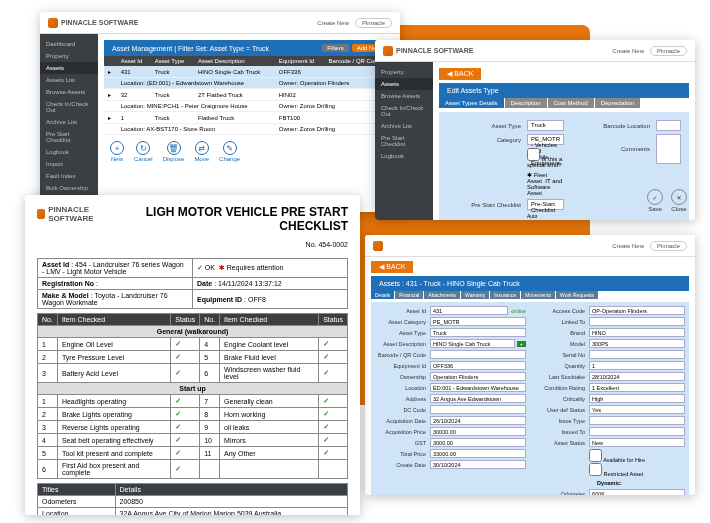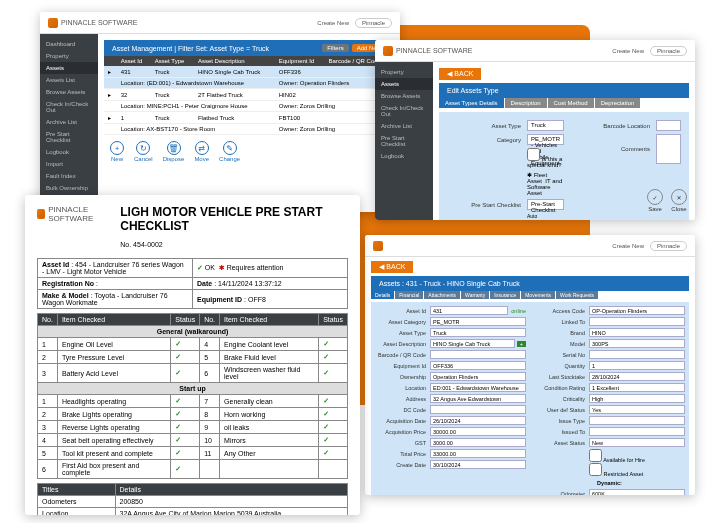--- a/index.html
+++ b/index.html
@@ -4,21 +4,21 @@
 <style>
 *{box-sizing:border-box;margin:0;padding:0;font-family:Arial,sans-serif}
 body{width:710px;height:523px;background:#fff;position:relative;overflow:hidden}
 .orange-bg{position:absolute;width:380px;height:380px;background:#e8750a;top:25px;left:210px;border-radius:8px}
 .window{position:absolute;background:#fff;box-shadow:0 2px 12px rgba(0,0,0,.25);border-radius:3px;overflow:hidden;font-size:7px}
 .w1{top:12px;left:40px;width:360px;height:200px}
 .w2{top:40px;right:15px;width:320px;height:180px}
 .w3{top:235px;right:15px;width:330px;height:260px}
 .w4{top:195px;left:25px;width:335px;height:320px;background:#fff}
 .topbar{height:22px;background:#fff;display:flex;align-items:center;justify-content:space-between;padding:0 8px;border-bottom:1px solid #ddd}
-.logo{display:flex;align-items:center;gap:3px;font-size:7px;color:#555;font-weight:normal}
+.logo{display:flex;align-items:center;gap:3px;font-size:7px;color:#555;font-weight:bold}
 .logo-icon{width:10px;height:10px;background:linear-gradient(135deg,#e8750a,#d06000);border-radius:2px}
 .topbar-right{display:flex;gap:6px;align-items:center;font-size:6px;color:#555}
 .btn-pill{padding:1px 6px;border-radius:8px;border:1px solid #ccc;background:#fff}
 .sidebar{position:absolute;left:0;top:22px;bottom:0;width:58px;background:#3a3f44;color:#bbb;font-size:6px;padding-top:4px}
 .side-item{padding:3px 6px;cursor:pointer}
 .side-item.active{background:#2a2e33;color:#fff}
 .content{position:absolute;left:58px;right:0;top:22px;bottom:0;padding:6px;overflow:hidden}
 .titlebar{background:#1e6fb8;color:#fff;padding:4px 8px;font-size:7px;display:flex;justify-content:space-between;align-items:center}
 .titlebar .btns{display:flex;gap:3px}
 .btn-sm{padding:1px 5px;font-size:6px;border-radius:2px;background:#e8750a;color:#fff;border:none}
@@ -417,21 +417,21 @@
     </div>
   </div>
 </div>
 
 <div class="window w4">
   <div class="doc-header">
     <div class="logo" style="font-size:8px">
         <div class="logo-icon"></div>
         <span>PINNACLE SOFTWARE</span>
       </div>
-    <div style="">
+    <div style="text-align:right">
       <div class="doc-title">LIGH MOTOR VEHICLE PRE START CHECKLIST</div>
       <div class="doc-no">No. 454-0002</div>
     </div>
   </div>
   <table class="doc-table">
     <tbody>
         <tr>
           <td style="width:50%"><b>Asset Id</b> : <span>454 - Landcruiser 76 series Wagon - LMV - Light Motor Vehicle</span></td>
           <td><span class="check">✓</span> <span>OK</span>&nbsp;&nbsp;<span class="req">✱</span> <span>Requires attention</span></td>
         </tr>

